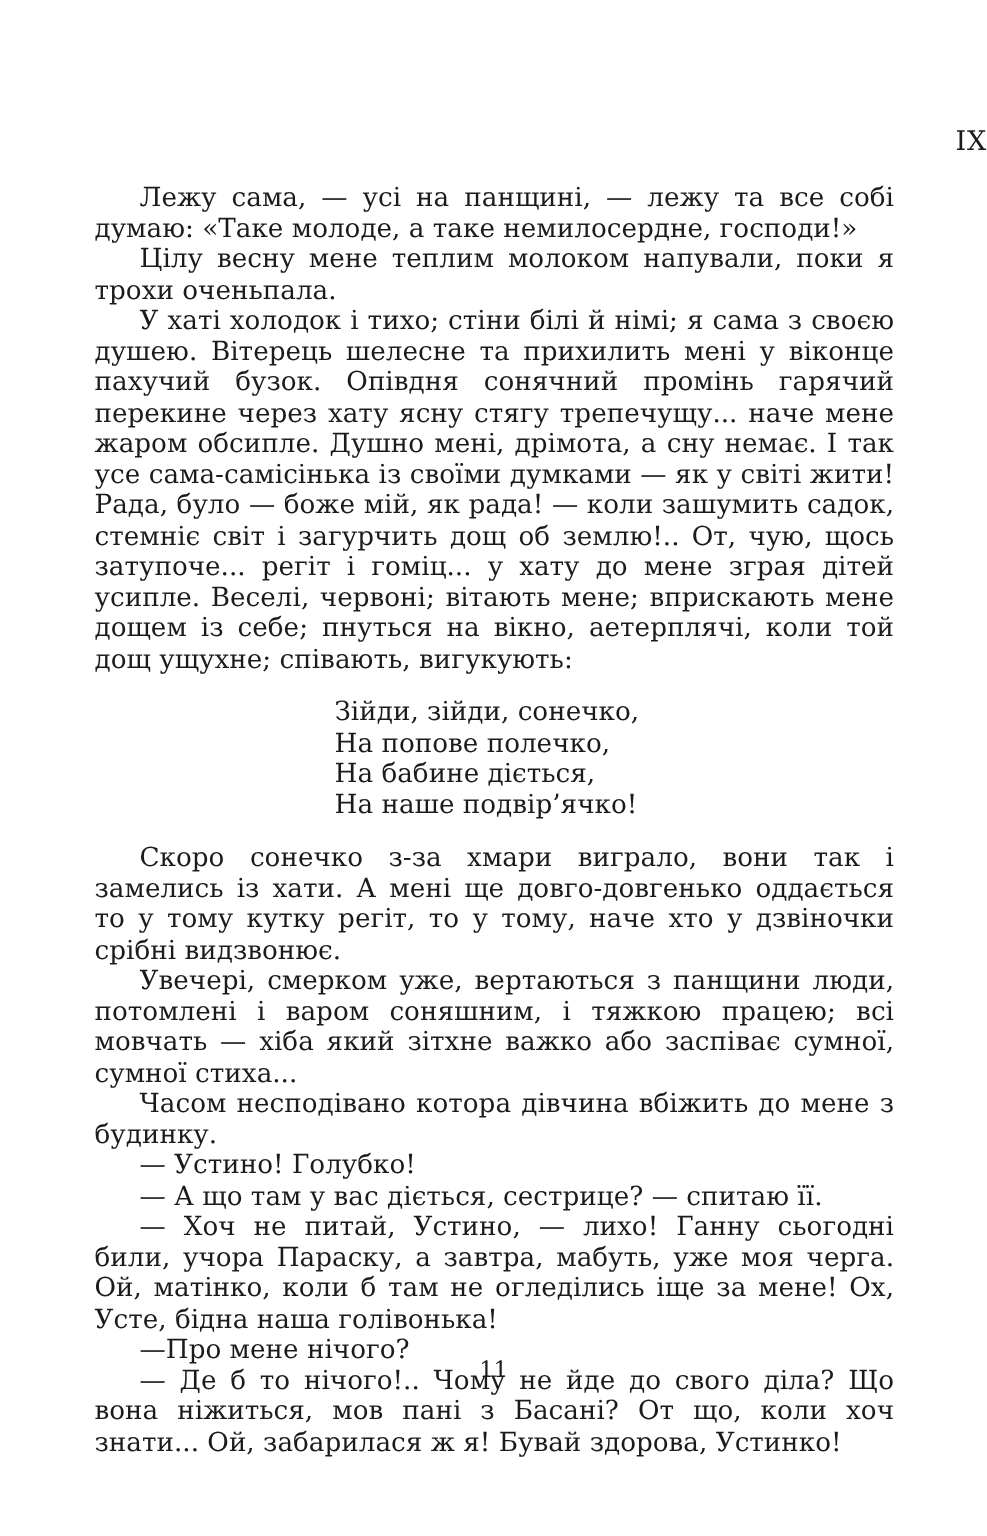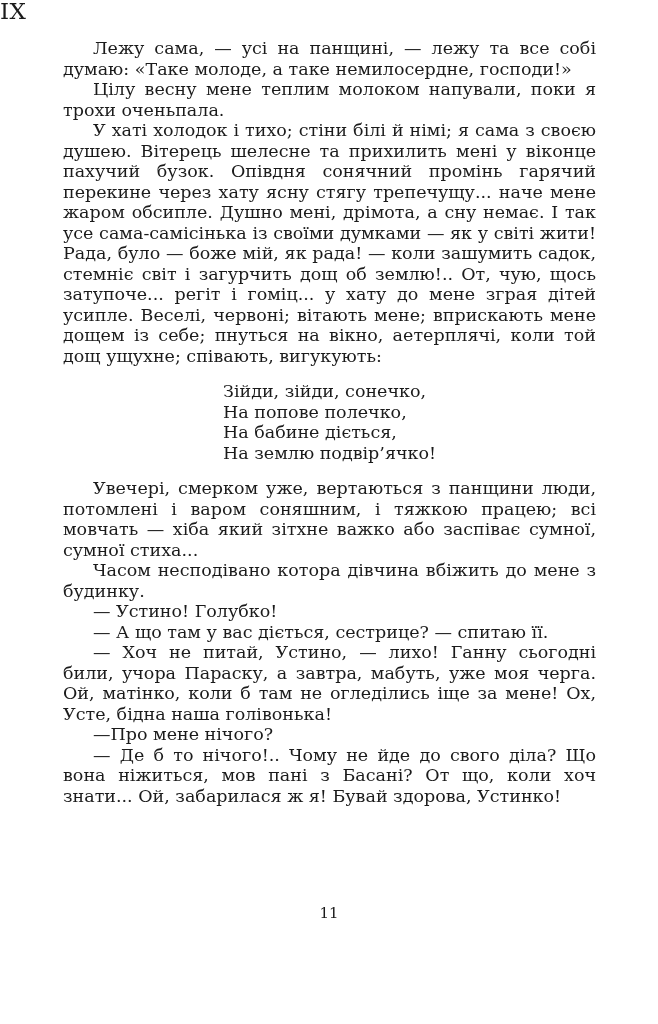--- a/index.html
+++ b/index.html
@@ -11,22 +11,23 @@
     position: relative;
     width: 658px;
     height: 1024px;
     background: #ffffff;
     color: #1b1b1b;
     font-family: "DejaVu Serif", "Liberation Serif", serif;
     overflow: hidden;
     box-sizing: border-box;
   }
   .chapter-heading {
-    text-align: left;
-    font-size: 23px;
+    padding-top: 84px;
+    text-align: right;
+    font-size: 18px;
     line-height: 22px;
     letter-spacing: 0.5px;
   }
   .text-body {
     margin: 16px 62px 0 63px;
     font-size: 17.5px;
     line-height: 20.5px;
     text-align: justify;
     text-justify: inter-word;
   }
@@ -61,23 +62,24 @@
   <div class="text-body">
 
     <p>Лежу сама, — усі на панщині, — лежу та все собі думаю: «Таке молоде, а таке немилосердне, господи!»</p>
     <p>Цілу весну мене теплим молоком напували, поки я трохи оченьпала.</p>
     <p>У хаті холодок і тихо; стіни білі й німі; я сама з своєю душею. Вітерець шелесне та прихилить мені у віконце пахучий бузок. Опівдня сонячний промінь гарячий перекине через хату ясну стягу трепечущу... наче мене жаром обсипле. Душно мені, дрімота, а сну немає. І так усе сама-самісінька із своїми думками — як у світі жити! Рада, було — боже мій, як рада! — коли зашумить садок, стемніє світ і загурчить дощ об землю!.. От, чую, щось затупоче... регіт і гоміц... у хату до мене зграя дітей усипле. Веселі, червоні; вітають мене; вприскають мене дощем із себе; пнуться на вікно, аетерплячі, коли той дощ ущухне; співають, вигукують:</p>
 
     <div class="verse">
       <div class="verse-line">Зійди, зійди, сонечко,</div>
       <div class="verse-line">На попове полечко,</div>
       <div class="verse-line">На бабине діється,</div>
-      <div class="verse-line">На землю подвір’ячко!</div>
+      <div class="verse-line">На наше подвір’ячко!</div>
     </div>
 
+    <p>Скоро сонечко з-за хмари виграло, вони так і замелись із хати. А мені ще довго-довгенько оддається то у тому кутку регіт, то у тому, наче хто у дзвіночки срібні видзвонює.</p>
     <p>Увечері, смерком уже, вертаються з панщини люди, потомлені і варом соняшним, і тяжкою працею; всі мовчать — хіба який зітхне важко або заспіває сумної, сумної стиха...</p>
     <p>Часом несподівано котора дівчина вбіжить до мене з будинку.</p>
     <p>— Устино! Голубко!</p>
     <p>— А що там у вас діється, сестрице? — спитаю її.</p>
     <p>— Хоч не питай, Устино, — лихо! Ганну сьогодні били, учора Параску, а завтра, мабуть, уже моя черга. Ой, матінко, коли б там не огледілись іще за мене! Ох, Усте, бідна наша голівонька!</p>
     <p>—Про мене нічого?</p>
     <p>— Де б то нічого!.. Чому не йде до свого діла? Що вона ніжиться, мов пані з Басані? От що, коли хоч знати... Ой, забарилася ж я! Бувай здорова, Устинко!</p>
 
   </div>
 

